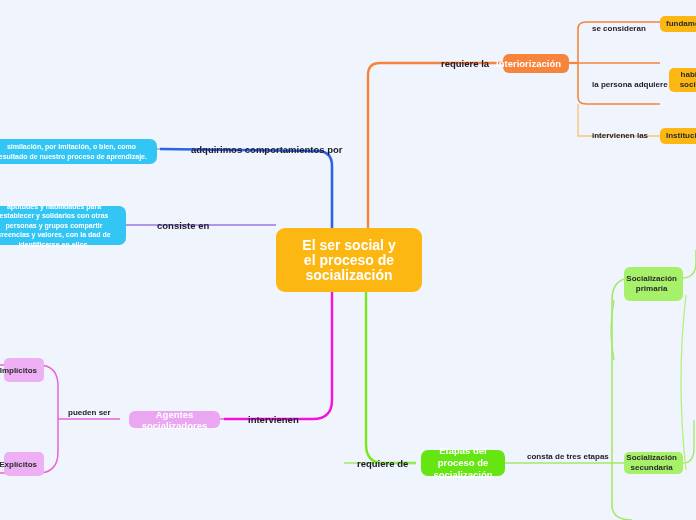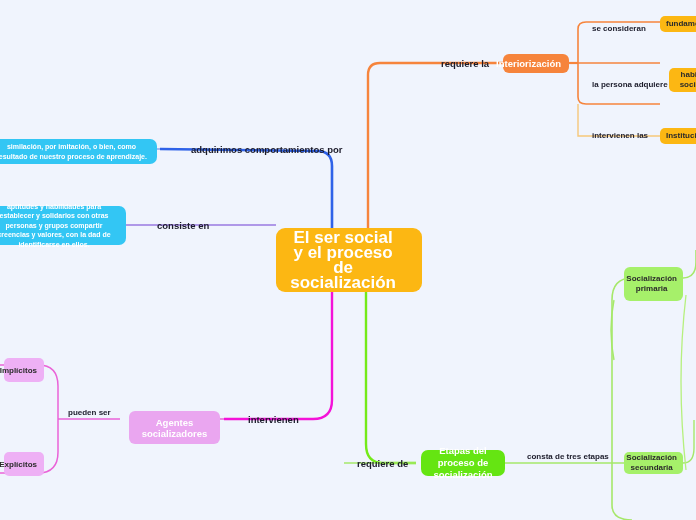--- a/index.html
+++ b/index.html
@@ -9,21 +9,21 @@
     font-family:"Liberation Sans", sans-serif;
   }
   #canvas{position:absolute;left:0;top:0;width:696px;height:520px;}
   svg.links{position:absolute;left:0;top:0;width:696px;height:520px;pointer-events:none;}
 
   .node{position:absolute;box-sizing:border-box;display:flex;align-items:center;
         justify-content:flex-end;text-align:center;border-radius:7px;font-weight:bold;}
   .lbl{position:absolute;color:#1c1c2b;font-weight:bold;white-space:nowrap;}
 
   
-  .central{background:#fcb713;color:#ffffff;font-size:17px;line-height:15px;
+  .central{background:#fcb713;color:#ffffff;font-size:14px;line-height:15px;
            border-radius:9px;padding:6px 26px;}
 
   
   .n-interiorizacion{background:#f6843c;color:#ffffff;font-size:9.5px;padding:4px 8px;
                      border-radius:6px;}
   .n-orange{background:#fcb713;color:#2b2b2b;font-size:8px;line-height:10px;
             border-radius:5px;padding:3px 6px;}
 
   
   .n-cyan{background:#33c6f4;color:#ffffff;font-size:7px;line-height:9.5px;
@@ -115,21 +115,21 @@
   <div class="node n-cyan" style="left:-14px;top:139px;width:171px;height:25px;">
     <span>similación, por imitación, o bien, como resultado de nuestro proceso de aprendizaje.</span>
   </div>
 
   <div class="lbl lbl-md" style="left:157px;top:220px;">consiste en</div>
   <div class="node n-cyan" style="left:-18px;top:206px;width:144px;height:39px;">
     <span>aptitudes y habilidades para establecer y solidarios con otras personas y grupos compartir creencias y valores, con la dad de identificarse en ellos.</span>
   </div>
 
   <div class="lbl lbl-md" style="left:248px;top:414px;">intervienen</div>
-  <div class="node n-agentes" style="left:129px;top:411px;width:91px;height:33px;">
+  <div class="node n-agentes" style="left:129px;top:411px;width:91px;height:17px;">
     <span>Agentes socializadores</span>
   </div>
   <div class="lbl lbl-sm" style="left:68px;top:408px;">pueden ser</div>
   <div class="node n-violet" style="left:4px;top:358px;width:40px;height:15px;">
     <span>Implícitos</span>
   </div>
   <div class="node n-violet" style="left:4px;top:452px;width:40px;height:15px;">
     <span>Explícitos</span>
   </div>
 

